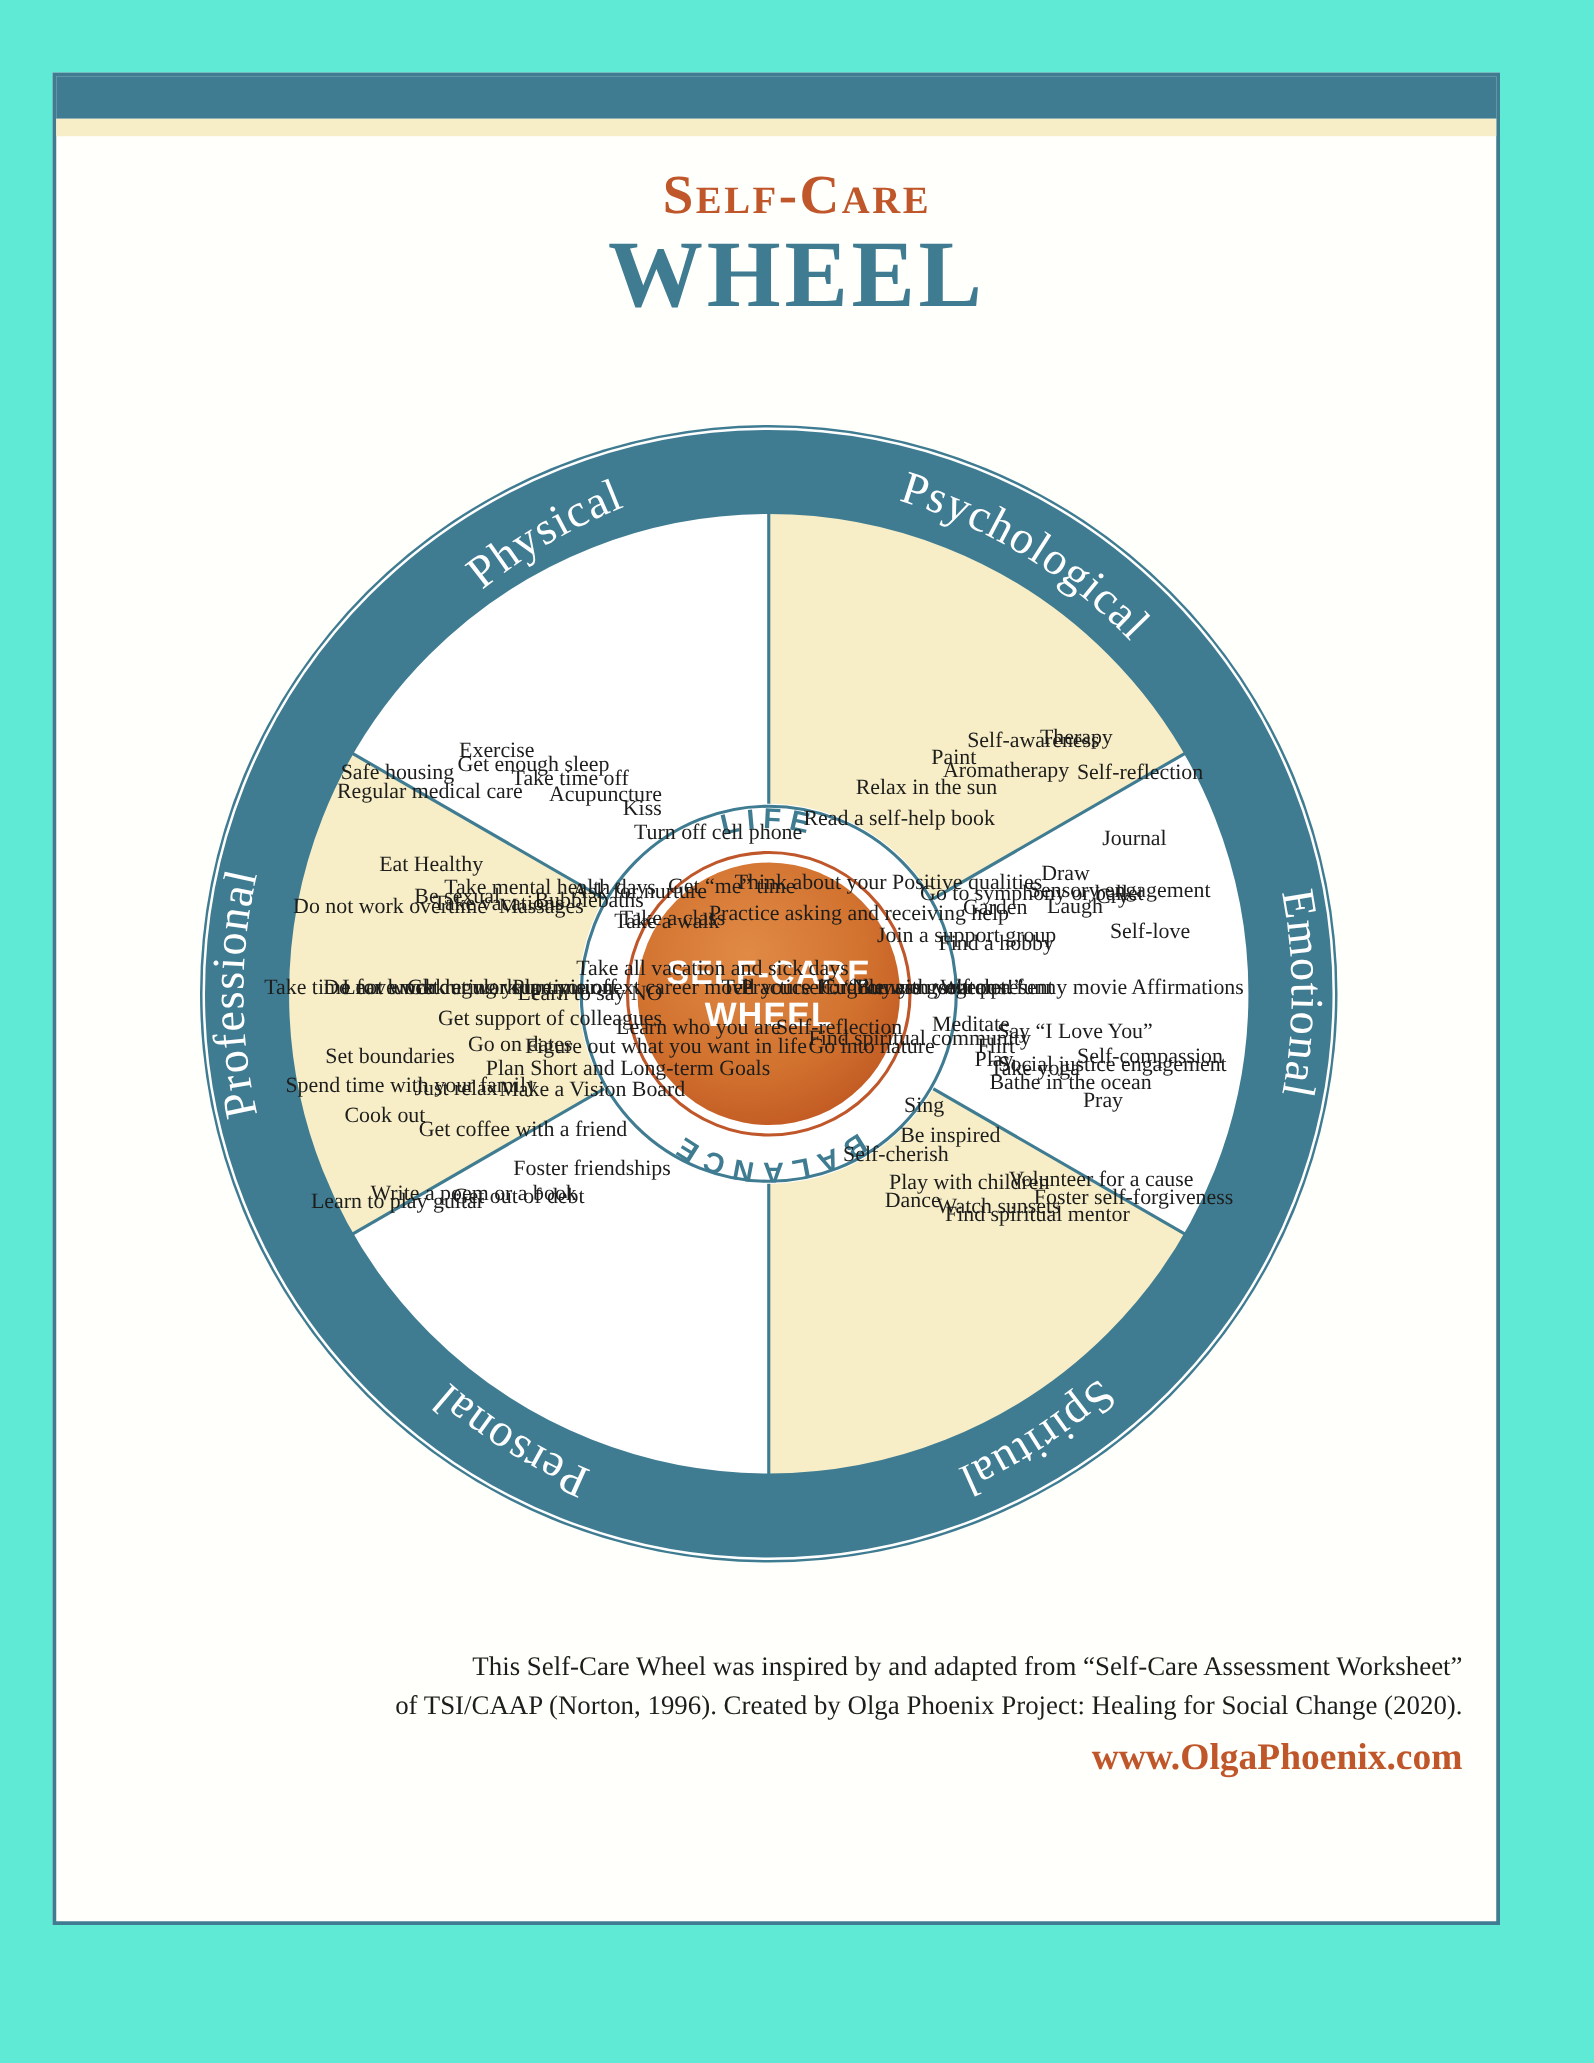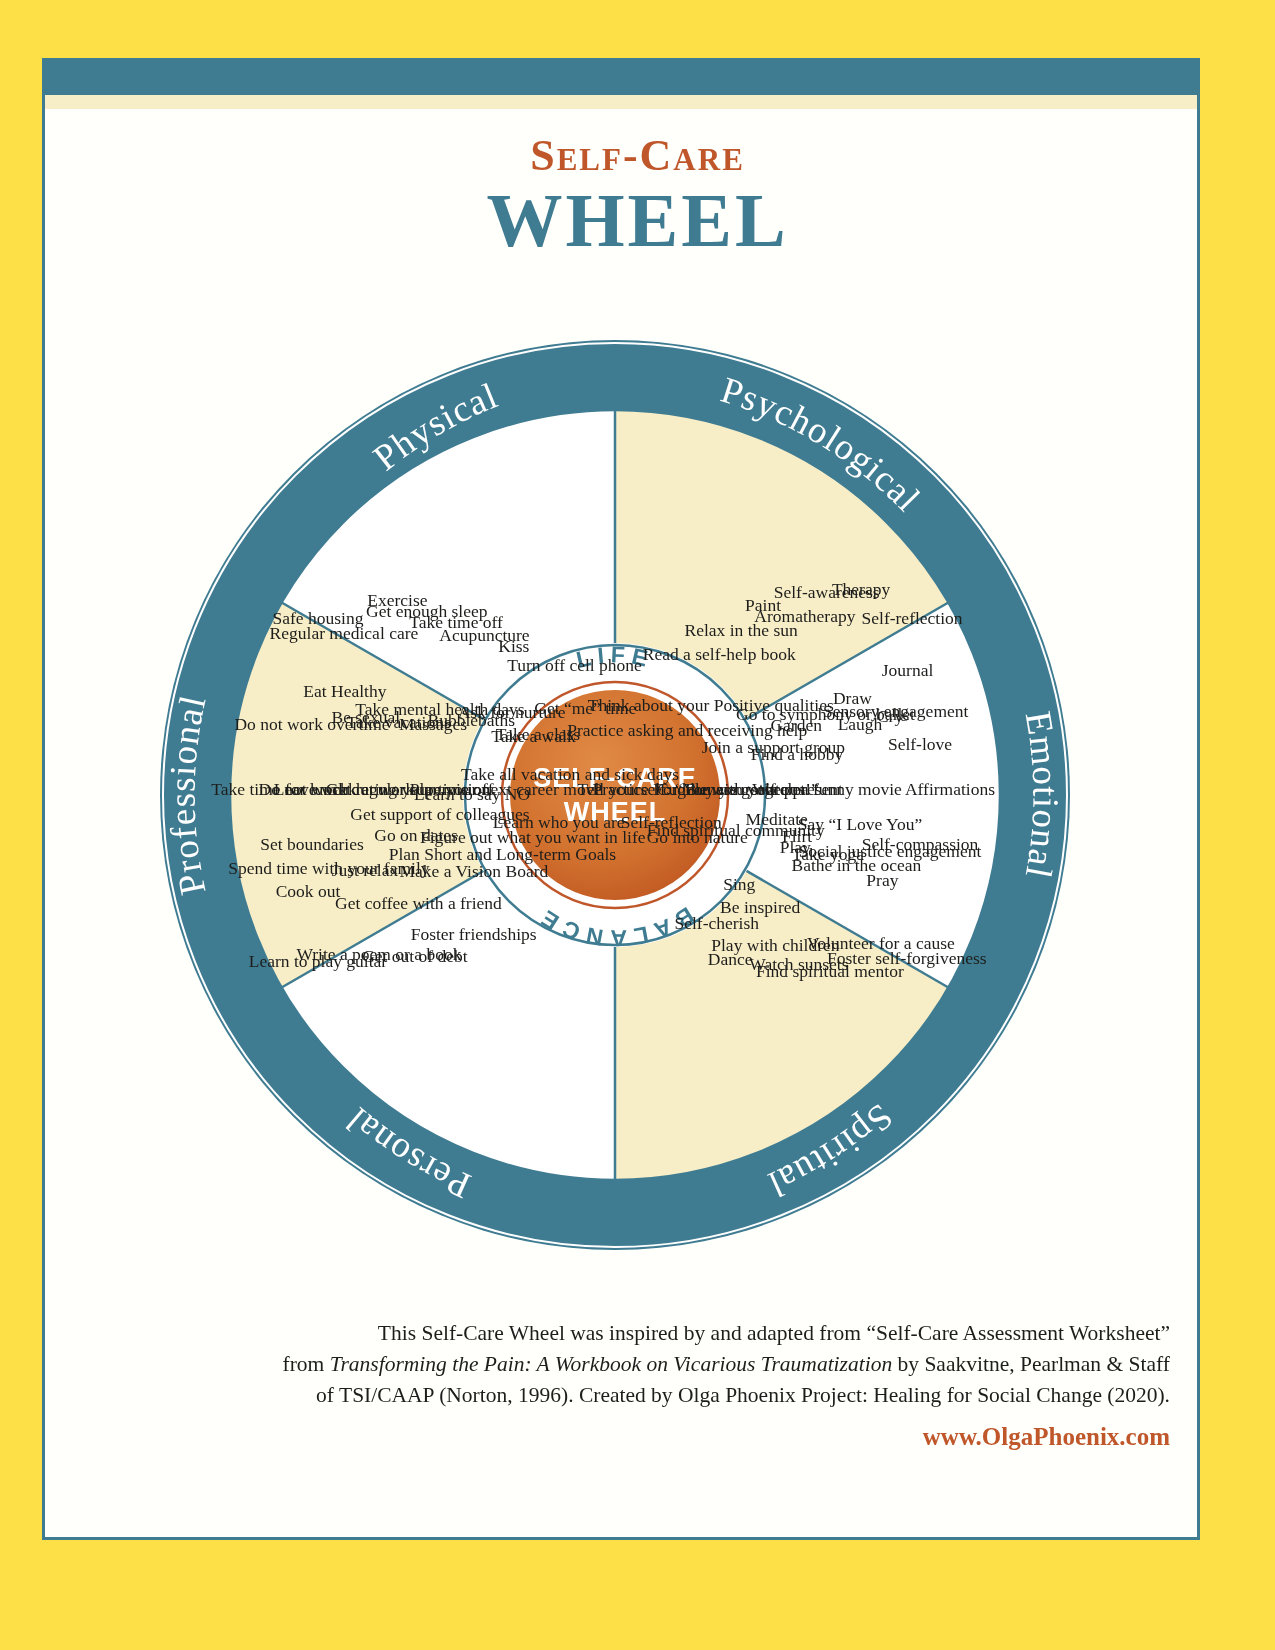--- a/index.html
+++ b/index.html
@@ -13,21 +13,21 @@
     font-family: "Liberation Serif", serif;
     position: relative;
     overflow: hidden;
   }
 
   #page {
     position: absolute;
     left: 0; top: 0;
     width: 1275px;
     height: 1650px;
-    background: #fde047;
+    background: #5eead4;
   }
 
   
   #frame {
     position: absolute;
     left: 42px; top: 58px;
     width: 1158px;
     height: 1482px;
     border: 3px solid #3f7c92;
     background: #fffffc;
@@ -120,21 +120,21 @@
     width: 1100px;
     text-align: right;
     font-family: "Liberation Serif", serif;
     font-size: 21.5px;
     color: #1d1d1b;
     line-height: 31px;
   }
   #footer .it { font-style: italic; }
   #site {
     margin-top: 10px;
-    font-size: 25px;
+    font-size: 30px;
     font-weight: bold;
     color: #c0572a;
     font-family: "Liberation Serif", serif;
   }
 </style>
 </head>
 <body>
 
 <div id="page">
 
@@ -333,20 +333,17 @@
         <text class="item-text" x="505" y="386" text-anchor="middle" transform="rotate(90 505 386)">Plan your next career move</text>
         <text class="item-text" x="560" y="418" text-anchor="middle" transform="rotate(90 560 418)">Take a class</text>
         <text class="item-text" x="520" y="450" text-anchor="middle" transform="rotate(90 520 450)">Take all vacation and sick days</text>
       </g>
 
     </svg>
   </div>
 
   <div id="footer">
     <div>This Self-Care Wheel was inspired by and adapted from “Self-Care Assessment Worksheet”</div>
-    <div>
-      <span>from </span><span class="it">Transforming the Pain: A Workbook on Vicarious Traumatization</span><span> by Saakvitne, Pearlman &amp; Staff</span>
-    </div>
     <div>of TSI/CAAP (Norton, 1996). Created by Olga Phoenix Project: Healing for Social Change (2020).</div>
     <div id="site">www.OlgaPhoenix.com</div>
   </div>
 
 </div>
 
 </body></html>

